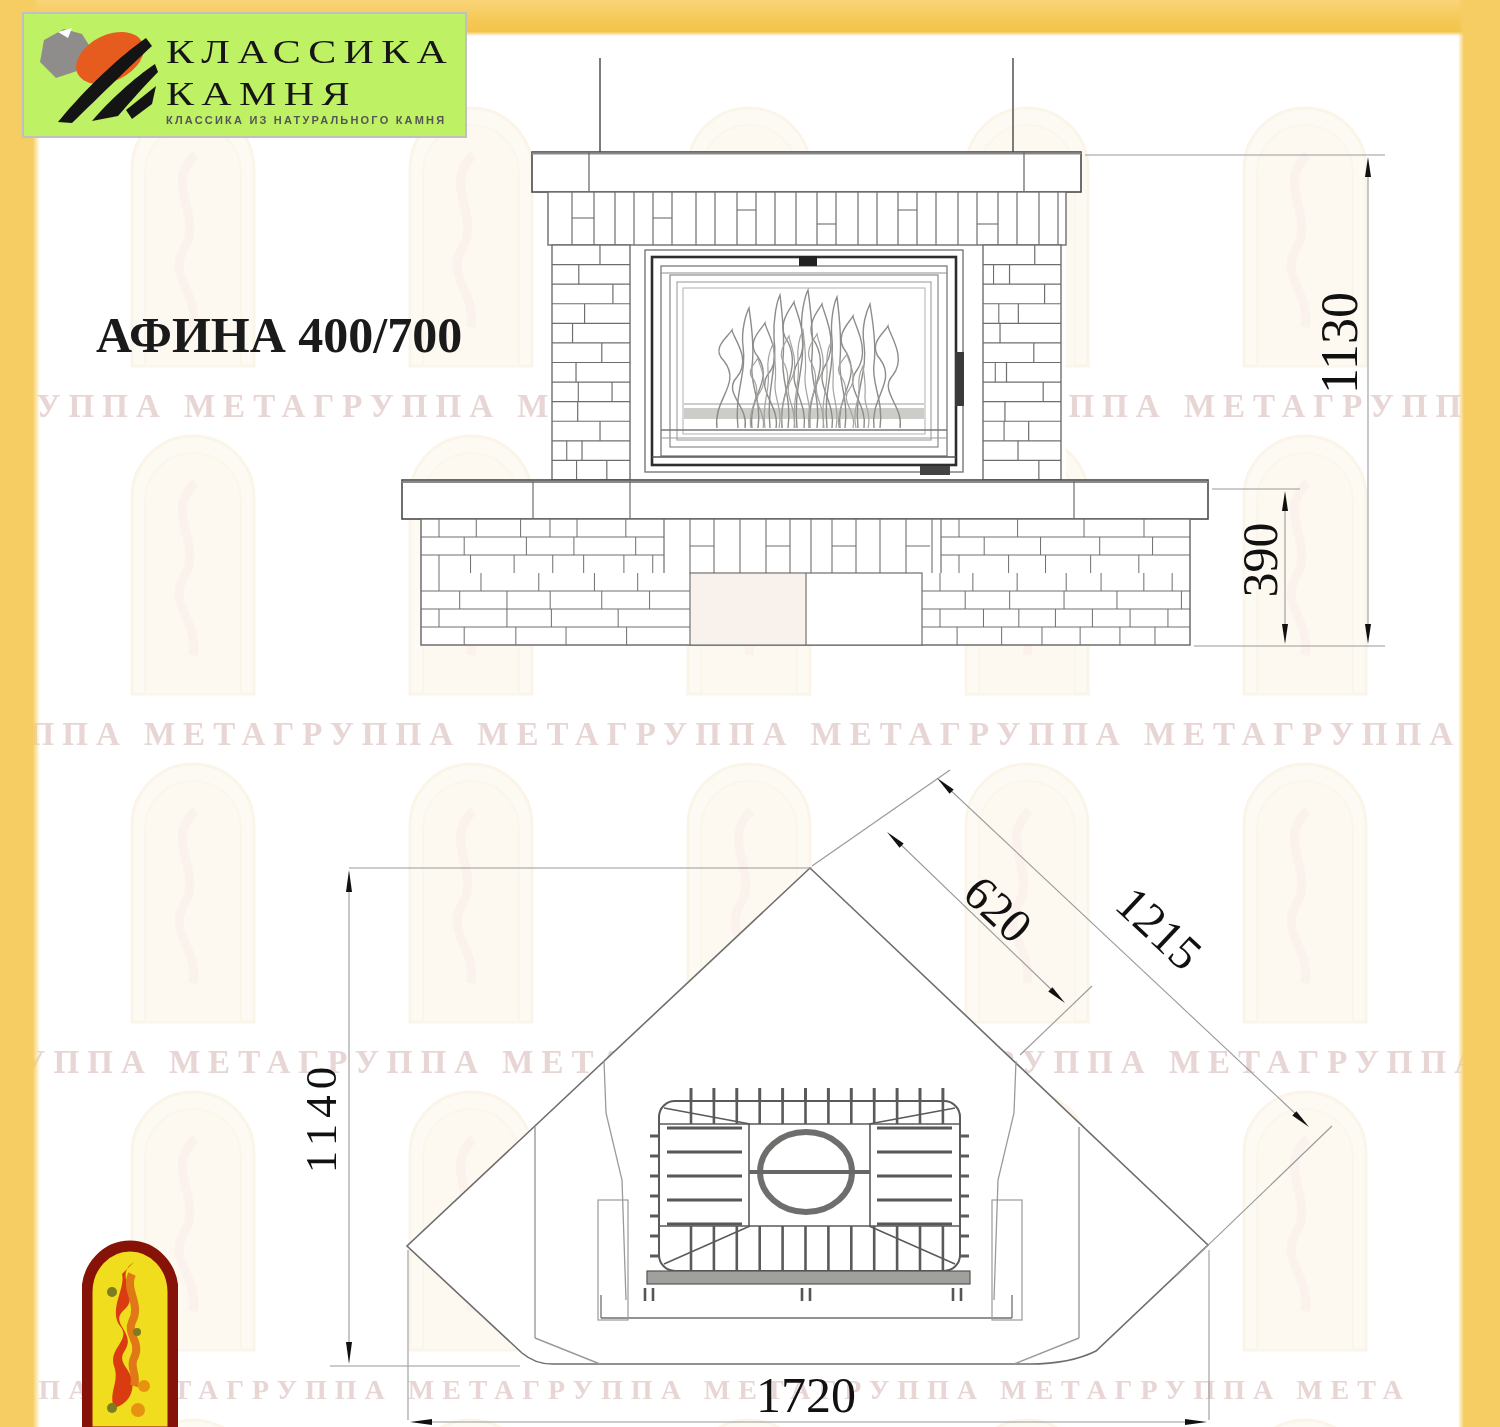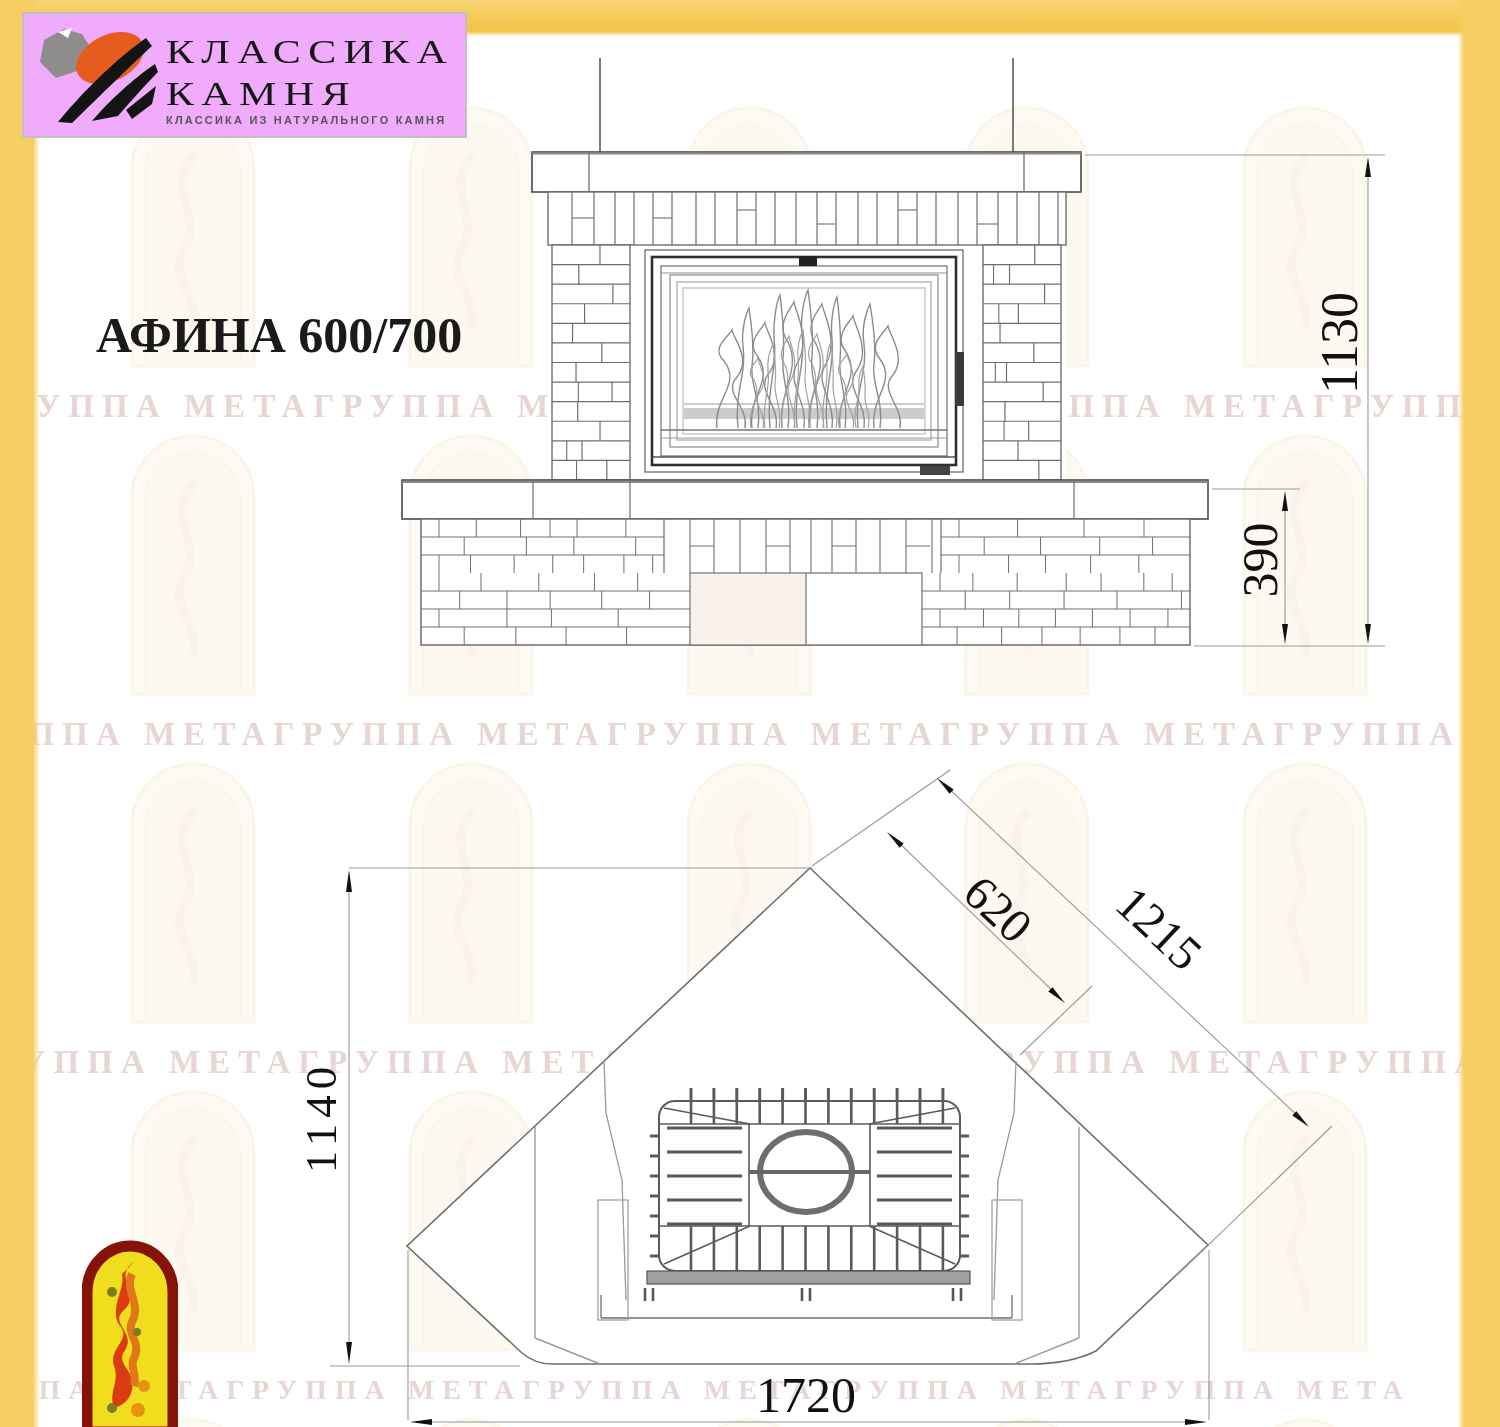--- a/index.html
+++ b/index.html
@@ -553,32 +553,32 @@
 <line x1="408" y1="1250" x2="408" y2="1420" stroke="#9a9a9a" stroke-width="1.1"></line>
 <line x1="1209" y1="1250" x2="1209" y2="1420" stroke="#9a9a9a" stroke-width="1.1"></line>
 <line x1="425" y1="1422" x2="1192" y2="1422" stroke="#9a9a9a" stroke-width="1.1"></line>
 <polygon points="410.0,1422.0 432.0,1419.0 432.0,1425.0" fill="#111"></polygon>
 <polygon points="1207.0,1422.0 1185.0,1425.0 1185.0,1419.0" fill="#111"></polygon>
 <text x="806" y="1412" font-family="Liberation Serif, serif" font-size="50" fill="#111" text-anchor="middle">1720</text>
 </g>
 </svg>
 
 <div class="abs" style="left:96px;top:306px;z-index:2;font-family:'Liberation Serif',serif;
-font-weight:bold;font-size:50px;color:#1a1a1a;letter-spacing:0px;">АФИНА 600/700</div>
+font-weight:bold;font-size:50px;color:#1a1a1a;letter-spacing:0px;">АФИНА 400/700</div>
 
 <div class="abs" style="left:0;top:0;width:1500px;height:36px;z-index:3;
 background:linear-gradient(#f9d376 6%,#f5c955 55%,#f4c34b 88%,rgba(244,205,100,0));"></div>
 
 <div class="abs" style="left:0;top:0;width:40px;height:1427px;z-index:3;
 background:linear-gradient(90deg,#f6cd62 82%,rgba(248,214,120,0));"></div>
 
 <div class="abs" style="left:1458px;top:0;width:42px;height:1427px;z-index:3;
 background:linear-gradient(270deg,#f6cd62 86%,rgba(248,214,120,0));"></div>
 
-<div class="abs" style="left:22px;top:12px;width:441px;height:122px;z-index:4;background:#f0abfc;
+<div class="abs" style="left:22px;top:12px;width:441px;height:122px;z-index:4;background:#bef264;
 border:2px solid #c0c0c0;">
   <div class="abs" style="left:10px;top:12px;">
 <svg width="126" height="98" viewBox="0 0 126 98">
 
 <path d="M10,14 L30,3 L48,8 L58,24 L46,44 L22,52 L6,36 Z" fill="#8f8d8b"></path>
 <path d="M24,6 L38,2 L34,12 Z" fill="#fdfdfd"></path>
 
 <ellipse cx="76" cy="32" rx="36" ry="23" fill="#e55c1e" transform="rotate(-26 76 32)"></ellipse>
 
 <path d="M112,12 C86,30 52,62 24,96 L38,97 C66,70 96,40 118,20 Z" fill="#141414"></path>

